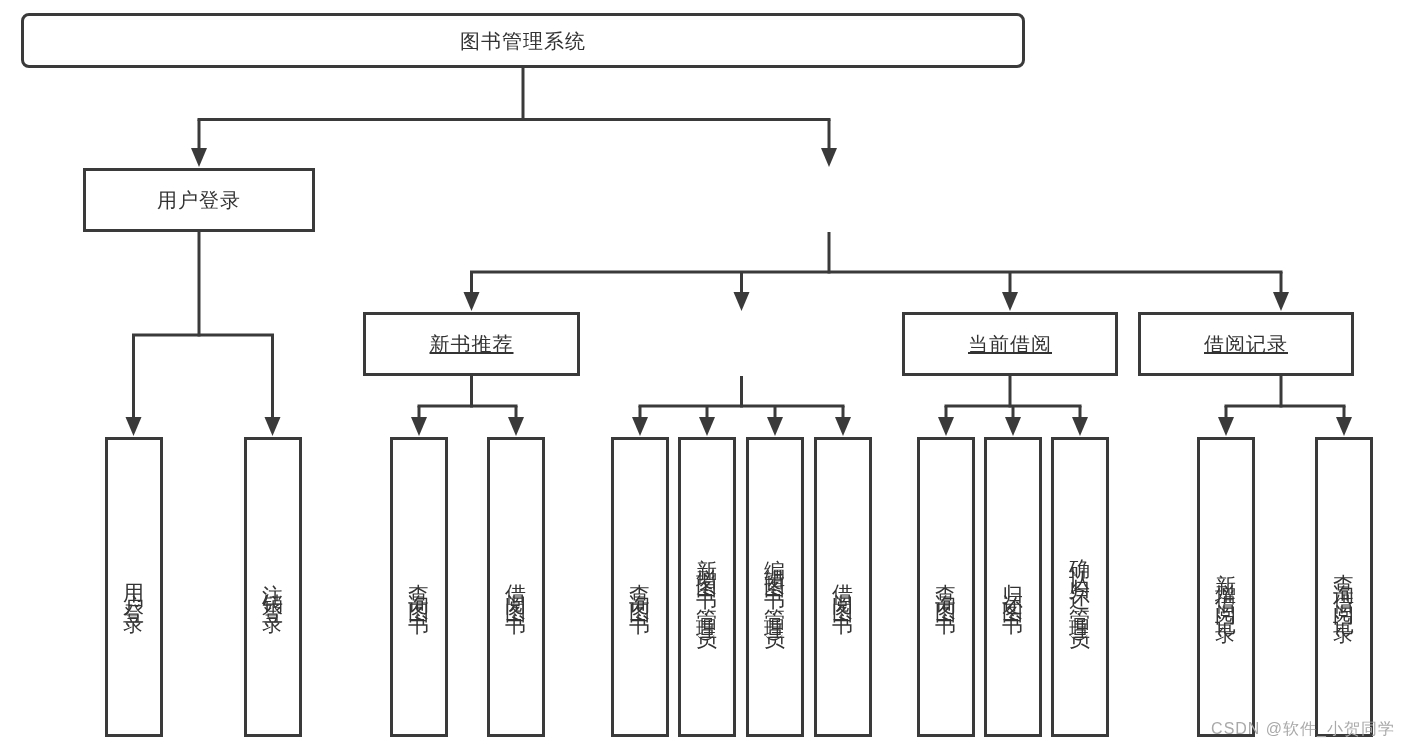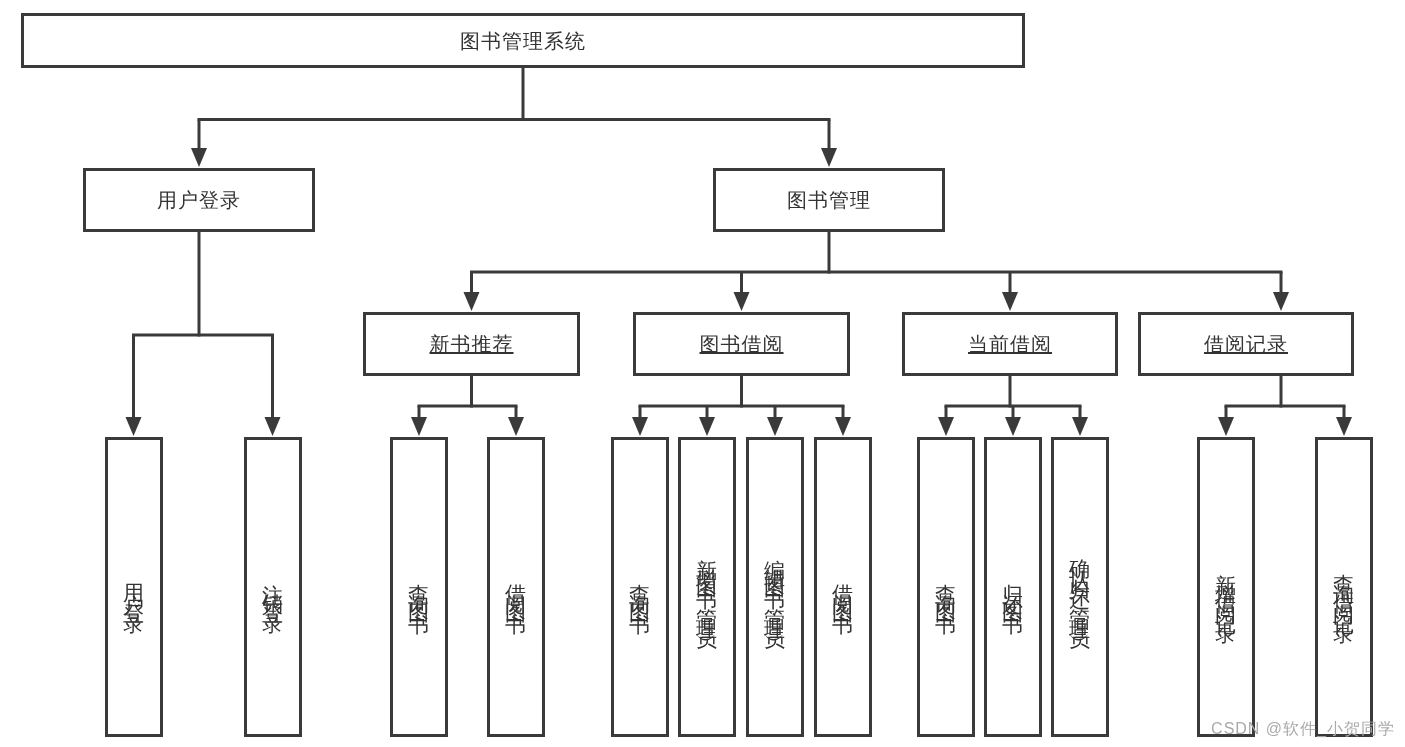--- a/index.html
+++ b/index.html
@@ -44,21 +44,21 @@
   }
   .vlabel {
     writing-mode: vertical-rl;
     text-orientation: mixed;
     font-size: 21px;
     letter-spacing: 10px;
     line-height: 1;
     white-space: nowrap;
   }
   
-  .n-root   { left: 21px;   top: 13px;  width: 1004px; height: 55px; }
+  .n-root   { left: 21px;   top: 13px;  width: 1004px; height: 55px; border-radius: 8px; }
   .n-l2a    { left: 83px;   top: 168px; width: 232px;  height: 64px; }
   .n-l2b    { left: 713px;  top: 168px; width: 232px;  height: 64px; }
   .n-l3     { top: 312px; height: 64px; width: 217px; text-decoration: underline; }
   .n-l3a    { left: 363px; }
   .n-l3b    { left: 633px; }
   .n-l3c    { left: 902px;  width: 216px; }
   .n-l3d    { left: 1138px; width: 216px; }
   .leaf     { top: 437px; height: 300px; width: 58px; }
   .lf1  { left: 105px; }
   .lf2  { left: 244px; }
@@ -162,30 +162,24 @@
     <use href="#ah" transform="translate(1344,436)"></use>
   </svg>
 
   <div class="node n-root">
     <span class="hlabel">图书管理系统</span>
   </div>
 
   <div class="node n-l2a">
     <span class="hlabel">用户登录</span>
   </div>
-  <div class="node n-l2b">
-    <span class="hlabel">图书管理</span>
-  </div>
 
   <div class="node n-l3 n-l3a">
     <span class="hlabel">新书推荐</span>
   </div>
-  <div class="node n-l3 n-l3b">
-    <span class="hlabel">图书借阅</span>
-  </div>
   <div class="node n-l3 n-l3c">
     <span class="hlabel">当前借阅</span>
   </div>
   <div class="node n-l3 n-l3d">
     <span class="hlabel">借阅记录</span>
   </div>
 
   <div class="node leaf lf1">
     <span class="vlabel">用户登录</span>
   </div>

